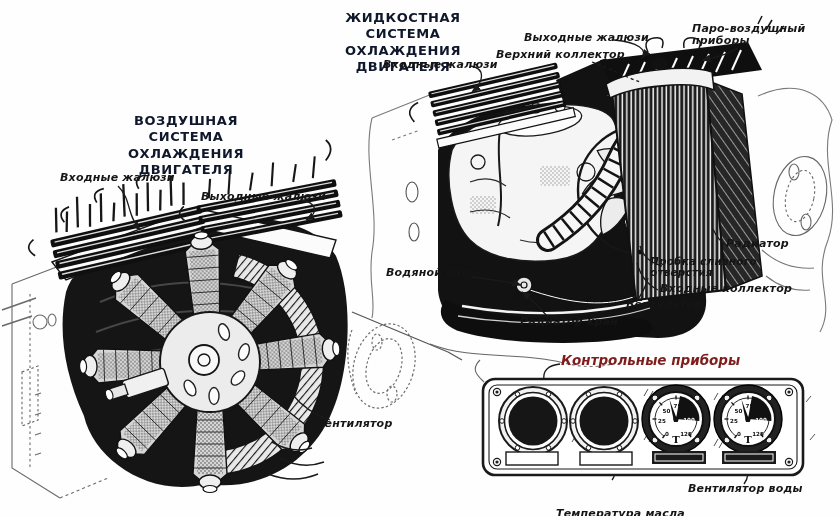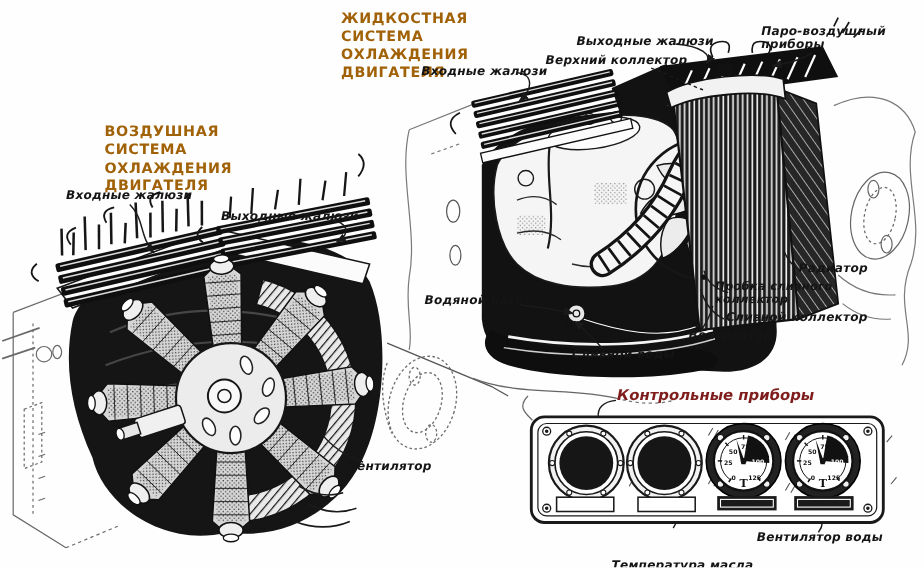--- a/index.html
+++ b/index.html
@@ -2,22 +2,22 @@
 <html><head>
 <meta charset="utf-8">
 <style>
   html,body{margin:0;padding:0;background:#ffffff;}
   .stage{position:relative;width:840px;height:516px;background:#fefefe;overflow:hidden;
          font-family:"DejaVu Sans", sans-serif;color:#1a1a1a;}
   svg{position:absolute;left:0;top:0;}
   .lbl{position:absolute;font-style:italic;font-weight:700;font-size:11px;line-height:1.05;
        white-space:nowrap;color:#151515;letter-spacing:.2px;}
   .lbl.small{font-size:10.5px;}
-  .ttl{position:absolute;font-weight:700;font-size:13px;letter-spacing:.6px;text-align:left;
-       line-height:1.25;color:#a16207;}
+  .ttl{position:absolute;font-weight:700;font-size:13px;letter-spacing:.6px;text-align:center;
+       line-height:1.25;color:#0f172a;}
   .panel-ttl{position:absolute;font-style:italic;font-weight:700;font-size:13.5px;color:#7f1d1d;
        white-space:nowrap;}
   .ctr{}
 </style>
 </head>
 <body>
 
 <div class="stage">
 
 <svg width="840" height="516" viewBox="0 0 840 516">
@@ -502,24 +502,24 @@
   <div class="lbl" style="left:383px;top:59px;">Входные жалюзи</div>
   <div class="lbl" style="left:524px;top:32px;">Выходные жалюзи</div>
   <div class="lbl" style="left:496px;top:49px;">Верхний коллектор</div>
   <div class="lbl ctr" style="left:692px;top:23px;width:104px;">
     <div>Паро-воздушный</div>
     <div>приборы</div>
   </div>
   <div class="lbl" style="left:726px;top:238px;text-align:center;">Радиатор</div>
   <div class="lbl small ctr" style="left:650px;top:256px;width:120px;">
     <div>Пробка сливного</div>
-    <div>коллектор</div>
+    <div>отверстия</div>
   </div>
-  <div class="lbl" style="left:660px;top:283px;">Сливной коллектор</div>
+  <div class="lbl" style="left:660px;top:283px;">Входные коллектор</div>
   <div class="lbl" style="left:626px;top:299px;">Вентилятор</div>
   <div class="lbl" style="left:386px;top:267px;">Водяной насос</div>
-  <div class="lbl" style="left:520px;top:316px;">Сливной воды</div>
+  <div class="lbl" style="left:520px;top:316px;">Радиатор кран</div>
 
   <div class="panel-ttl" style="left:561px;top:352px;">Контрольные приборы</div>
   <div class="lbl" style="left:556px;top:508px;">Температура масла</div>
   <div class="lbl" style="left:688px;top:483px;">Вентилятор воды</div>
 
 </div>
 
 </body></html>

